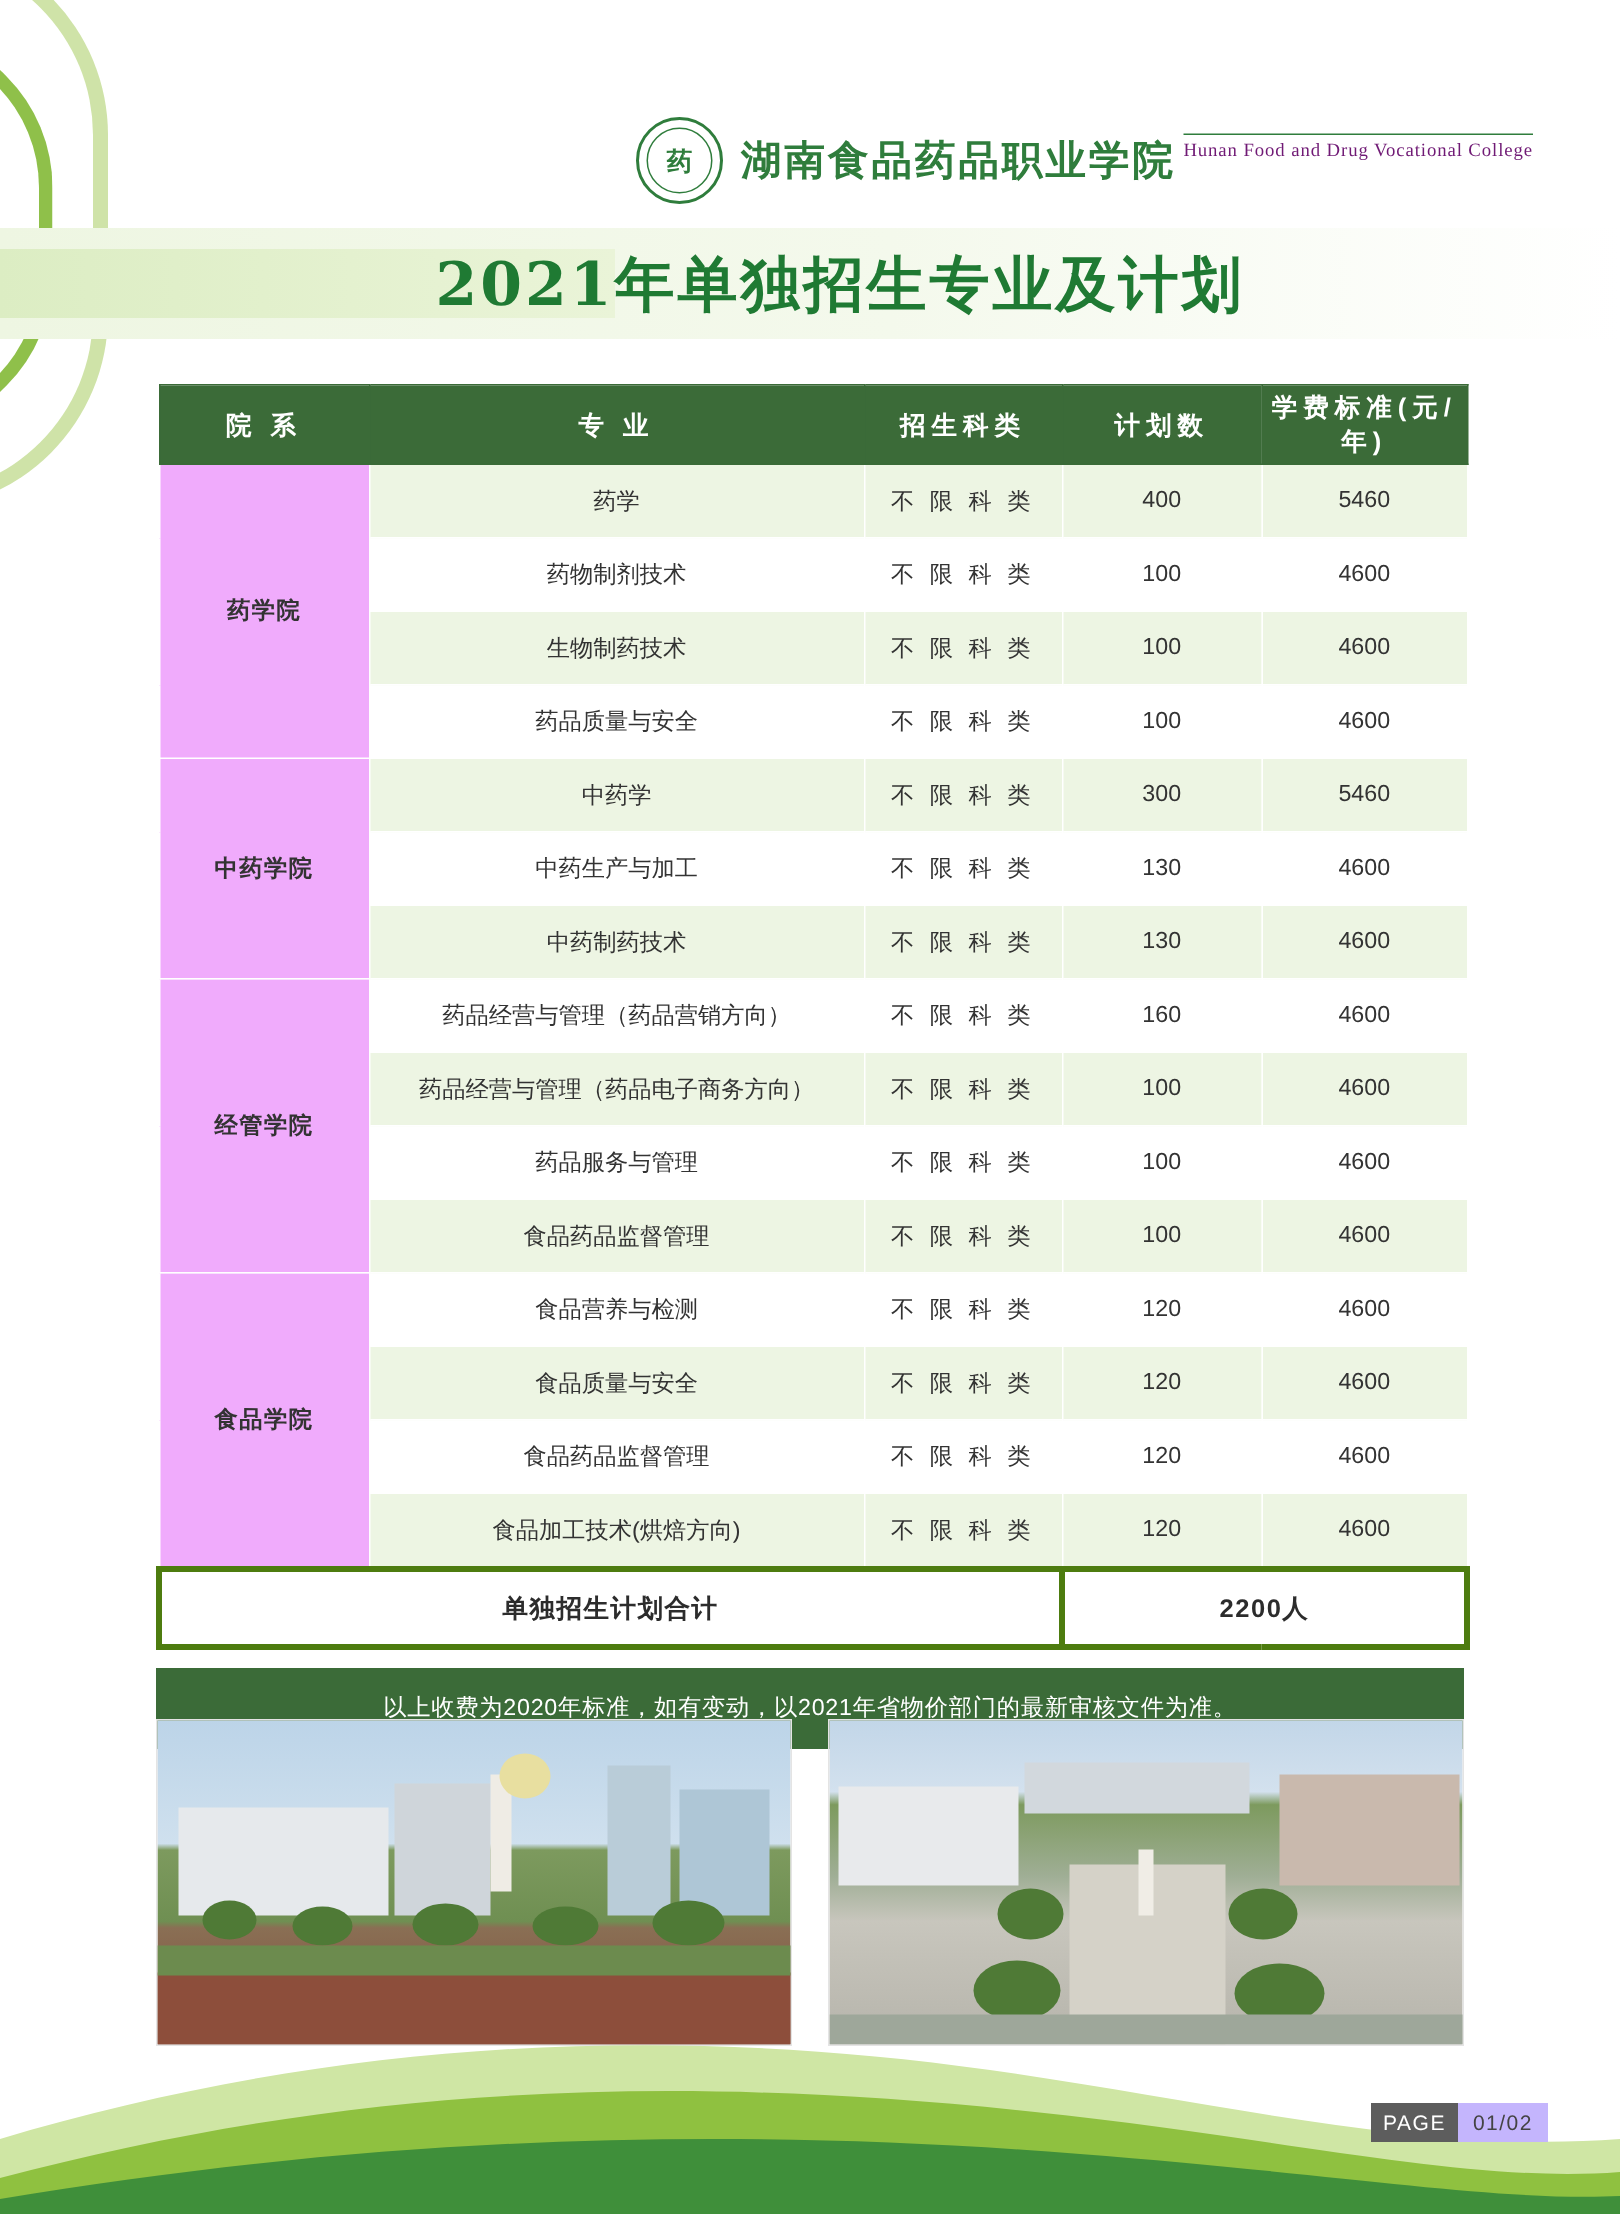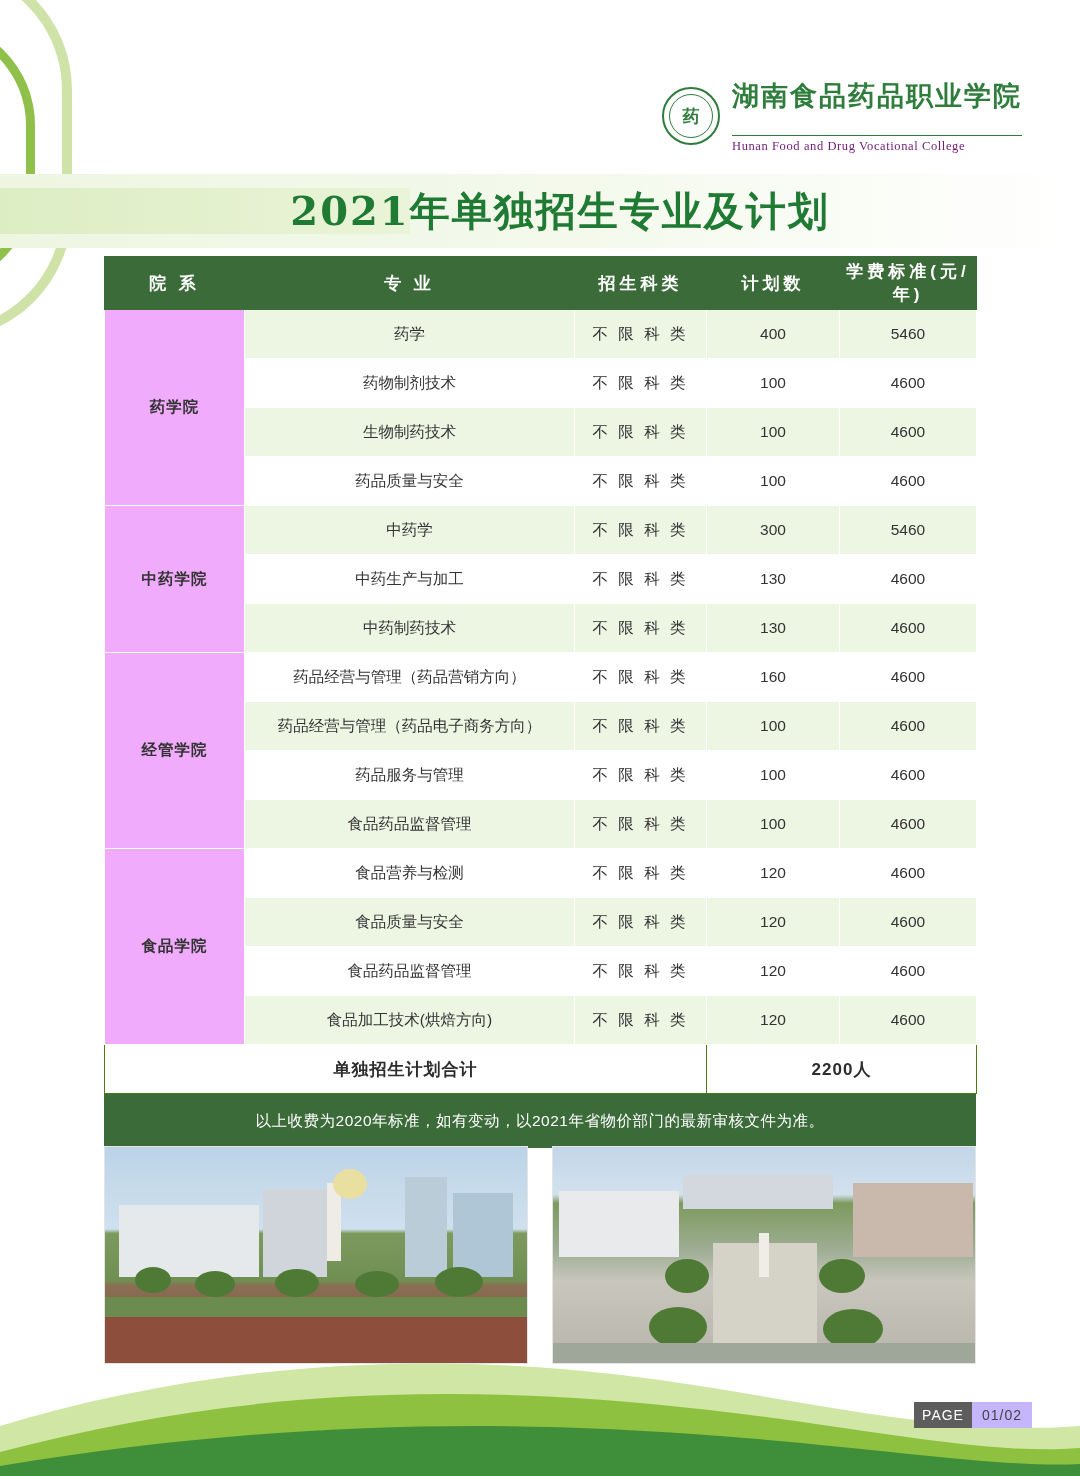--- a/index.html
+++ b/index.html
@@ -80,22 +80,21 @@
   }
   .logo-seal span {
     font-family: "DejaVu Serif", serif;
     color: #2f7d3c;
     font-size: 17px;
     font-weight: bold;
     z-index: 2;
   }
   .logo-text {
     display: flex;
-    flex-direction: column;
-    gap: 21px;
+    gap: 5px;
   }
   .logo-cn {
     font-family: "DejaVu Serif", serif;
     font-size: 27px;
     font-weight: bold;
     color: #2f7d3c;
     letter-spacing: 2px;
     white-space: nowrap;
   }
   .logo-en {
@@ -107,21 +106,20 @@
     border-top: 1px solid #2f7d3c;
     padding-top: 3px;
   }
 
   .title-bar {
     position: absolute;
     left: 0;
     top: 152px;
     width: 1080px;
     height: 74px;
-    margin-top: 22px;
   }
   .title-bar .stripe {
     position: absolute;
     left: 0;
     top: 0;
     width: 1080px;
     height: 74px;
     background: linear-gradient(90deg, #eef6e2 0%, #f4f9ec 55%, #ffffff 100%);
   }
   .title-bar .stripe-accent {
@@ -200,25 +198,25 @@
   td.kelei {
     letter-spacing: 3px;
   }
   tr.total td {
     background: #ffffff;
     font-weight: bold;
     font-size: 17px;
     color: #2c2c2c;
     height: 48px;
     letter-spacing: 1px;
-    border: 1px solid #4d7c0f;
+    border: 4px solid #4d7c0f;
     margin-top: 40px;
   }
   .note-bar {
-    margin-top: 0;
+    margin-top: 12px;
     background: #3b6b38;
     color: #ffffff;
     font-size: 15.5px;
     height: 54px;
     line-height: 54px;
     text-align: center;
     letter-spacing: 0.5px;
   }
 
   

